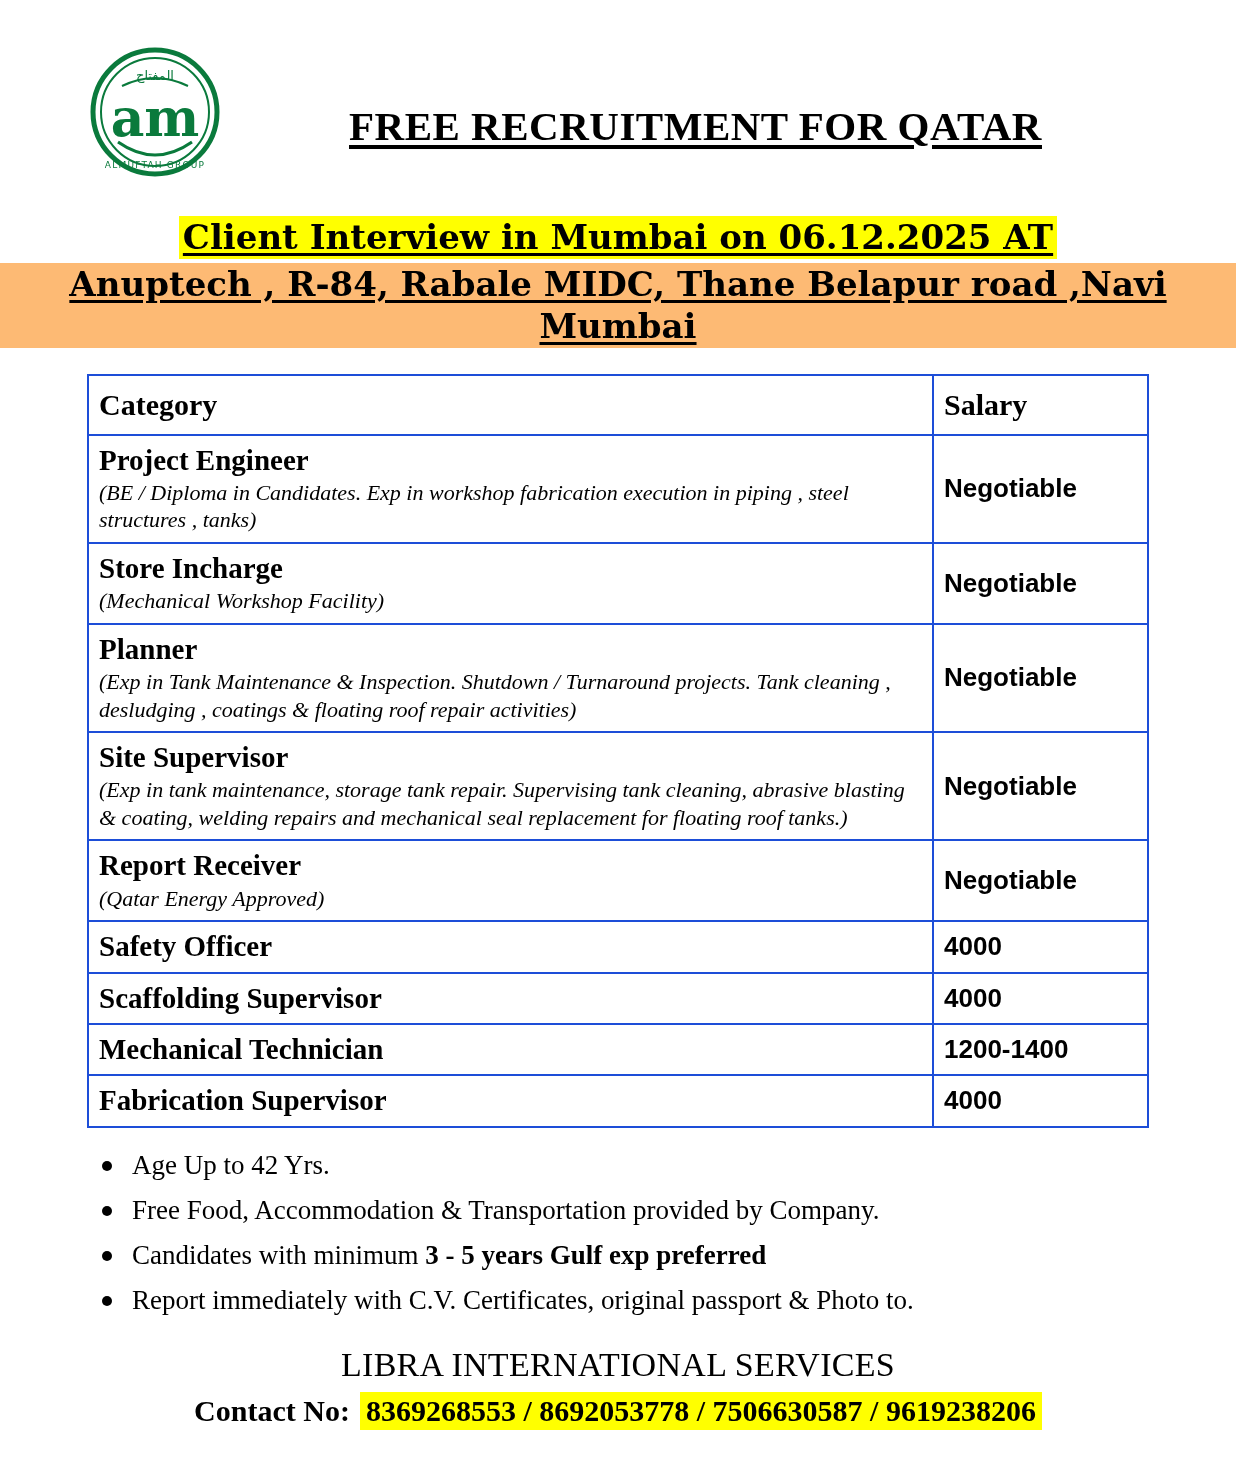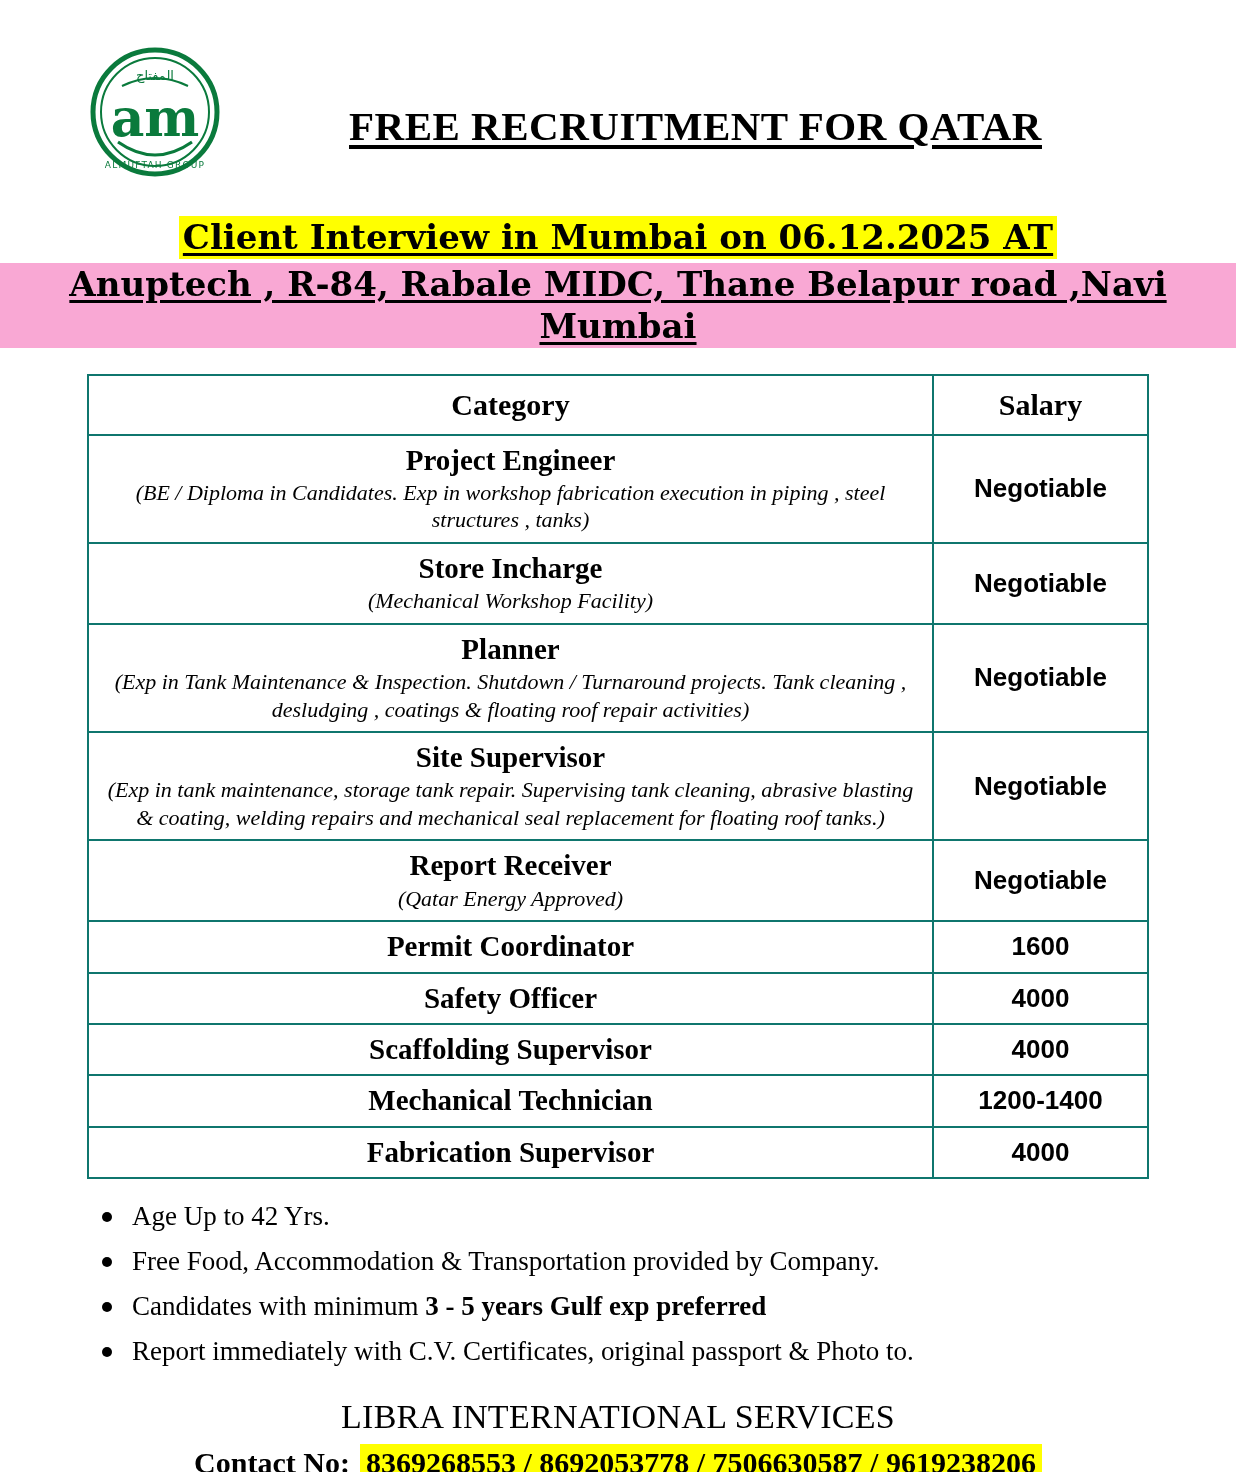--- a/index.html
+++ b/index.html
@@ -62,38 +62,38 @@
     text-decoration: underline;
     text-underline-offset: 4px;
     padding: 0 4px;
     line-height: 1.25;
   }
   .subtitle-line2 {
     display: inline-block;
     font-family: "DejaVu Serif", serif;
     font-weight: bold;
     font-size: 34px;
-    background: #f9a8d4;
+    background: #fdba74;
     text-decoration: underline;
     text-underline-offset: 4px;
     padding: 0 4px;
     line-height: 1.25;
     margin-top: 4px;
   }
 
   
   table.jobs {
     border-collapse: collapse;
     margin: 26px auto 0 auto;
     width: 1060px;
     table-layout: fixed;
   }
   table.jobs td, table.jobs th {
-    border: 2px solid #0f766e;
-    text-align: center;
+    border: 2px solid #1d4ed8;
+    text-align: left;
     vertical-align: middle;
     padding: 8px 10px;
   }
   table.jobs th {
     font-family: "Liberation Serif", serif;
     font-weight: bold;
     font-size: 30px;
     padding: 12px 10px;
   }
   .col-cat { width: 845px; }
@@ -243,26 +243,20 @@
       </tr>
       <tr>
         <td>
           <div class="role">Report Receiver</div>
           <div class="desc">(Qatar Energy Approved)</div>
         </td>
         <td class="salary">Negotiable</td>
       </tr>
       <tr>
         <td>
-          <div class="role">Permit Coordinator</div>
-        </td>
-        <td class="salary">1600</td>
-      </tr>
-      <tr>
-        <td>
           <div class="role">Safety Officer</div>
         </td>
         <td class="salary">4000</td>
       </tr>
       <tr>
         <td>
           <div class="role">Scaffolding Supervisor</div>
         </td>
         <td class="salary">4000</td>
       </tr>

